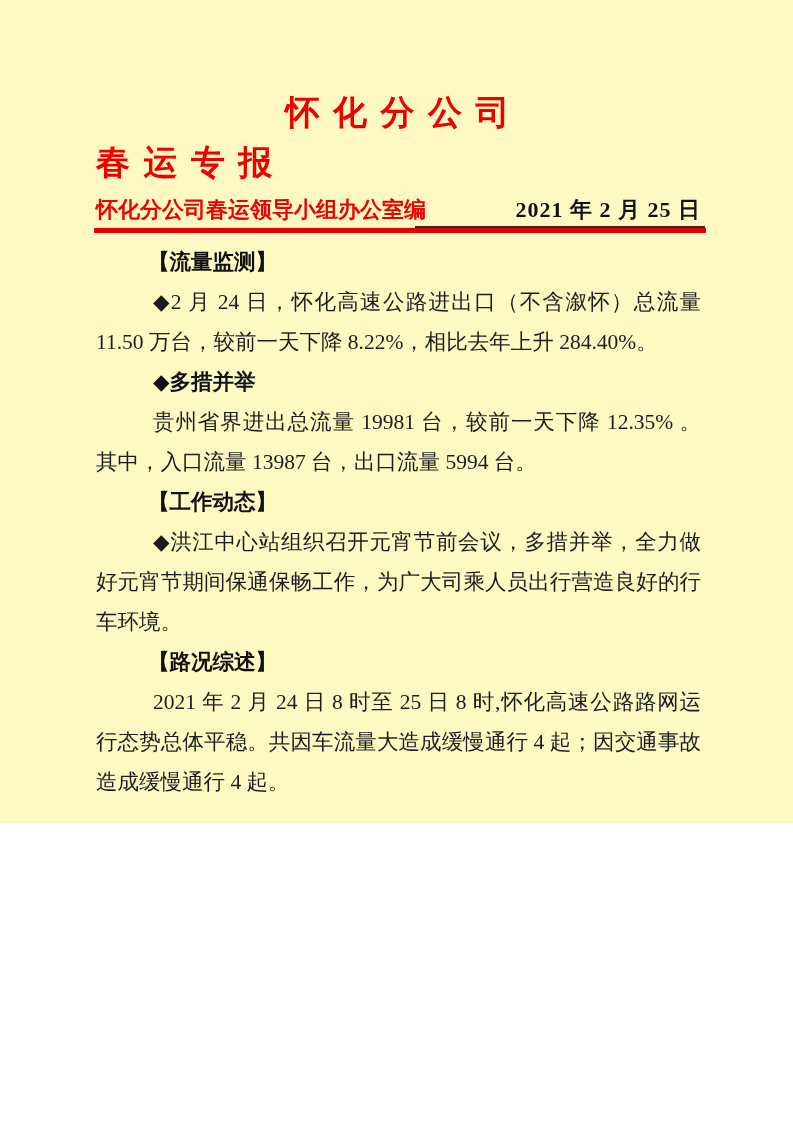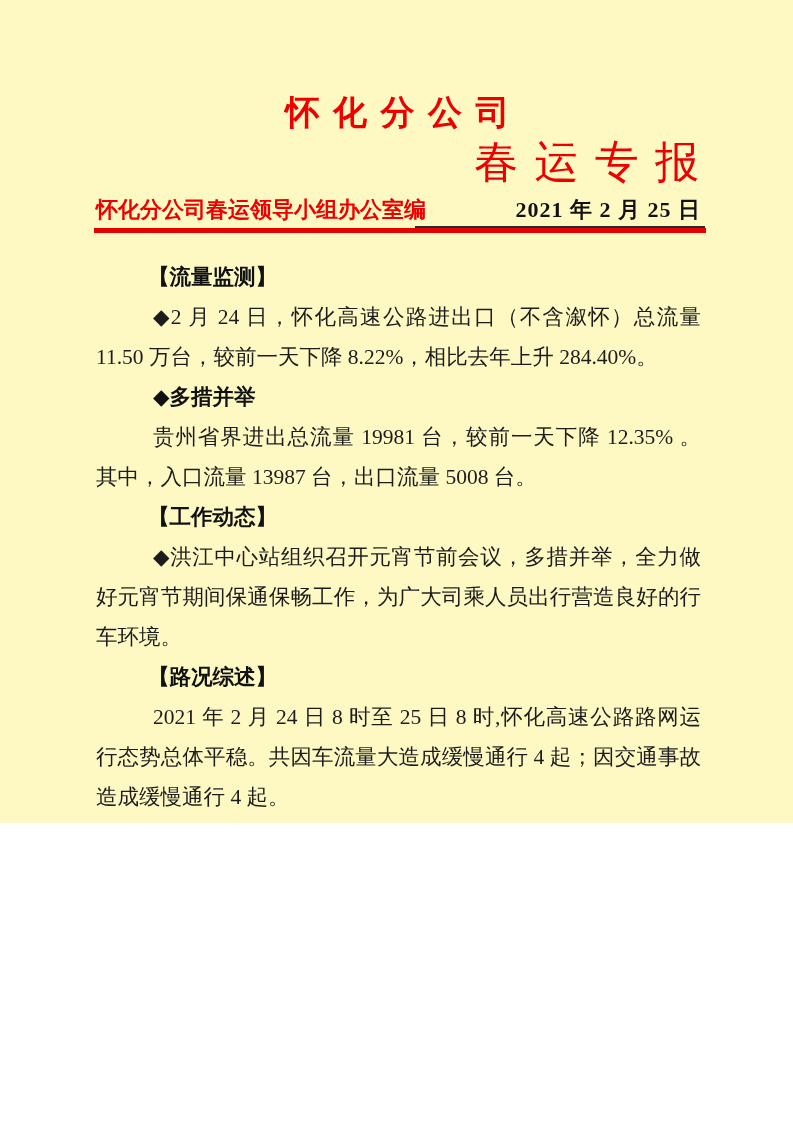--- a/index.html
+++ b/index.html
@@ -23,26 +23,26 @@
     font-weight: bold;
     font-size: 34px;
     line-height: 40px;
     letter-spacing: 2px;
     color: #ee0000;
     text-align: center;
   }
   .title-sub {
     margin: 10px 0 0 0;
     font-family: "Liberation Sans", "DejaVu Sans", sans-serif;
-    font-weight: normal;
-    font-size: 44px;
+    font-weight: bold;
+    font-size: 34px;
     line-height: 40px;
     letter-spacing: 2px;
     color: #ee0000;
-    text-align: right;
+    text-align: left;
   }
   .issue-line {
     margin-top: 9px;
     font-family: "Liberation Sans", "DejaVu Sans", sans-serif;
     font-weight: bold;
     font-size: 21px;
     line-height: 28px;
     color: #ee0000;
     text-align: center;
   }
@@ -64,21 +64,21 @@
     width: 48%; height: 2px;
     background: #2b2b2b;
   }
   .red-rule {
     position: absolute;
     top: 1px; left: -2px; right: -5px;
     height: 5px;
     background: #e60000;
   }
   .body-text {
-    margin-top: 24px;
+    margin-top: 9px;
     font-size: 21.5px;
     line-height: 40px;
     color: #1c1c1c;
     text-align: justify;
   }
   .body-text p, .body-text h2, .body-text h3 {
     margin: 0;
     font-size: 21.5px;
     font-weight: normal;
   }
@@ -102,21 +102,21 @@
 
     <div class="rule-wrap">
       <div class="date-underline"></div>
       <div class="red-rule"></div>
     </div>
 
     <div class="body-text">
       <h2 class="sec-heading">【流量监测】</h2>
       <p class="para">◆2 月 24 日，怀化高速公路进出口（不含溆怀）总流量 11.50 万台，较前一天下降 8.22%，相比去年上升 284.40%。</p>
       <h3 class="sub-heading">◆多措并举</h3>
-      <p class="para">贵州省界进出总流量 19981 台，较前一天下降 12.35% 。其中，入口流量 13987 台，出口流量 5008 台。</p>
+      <p class="para">贵州省界进出总流量 19981 台，较前一天下降 12.35% 。其中，入口流量 13987 台，出口流量 5994 台。</p>
       <h2 class="sec-heading">【工作动态】</h2>
       <p class="para">◆洪江中心站组织召开元宵节前会议，多措并举，全力做好元宵节期间保通保畅工作，为广大司乘人员出行营造良好的行车环境。</p>
       <h2 class="sec-heading">【路况综述】</h2>
       <p class="para">2021 年 2 月 24 日 8 时至 25 日 8 时,怀化高速公路路网运行态势总体平稳。共因车流量大造成缓慢通行 4 起；因交通事故造成缓慢通行 4 起。</p>
     </div>
 
   </div>
 </div>
 
 </body></html>

